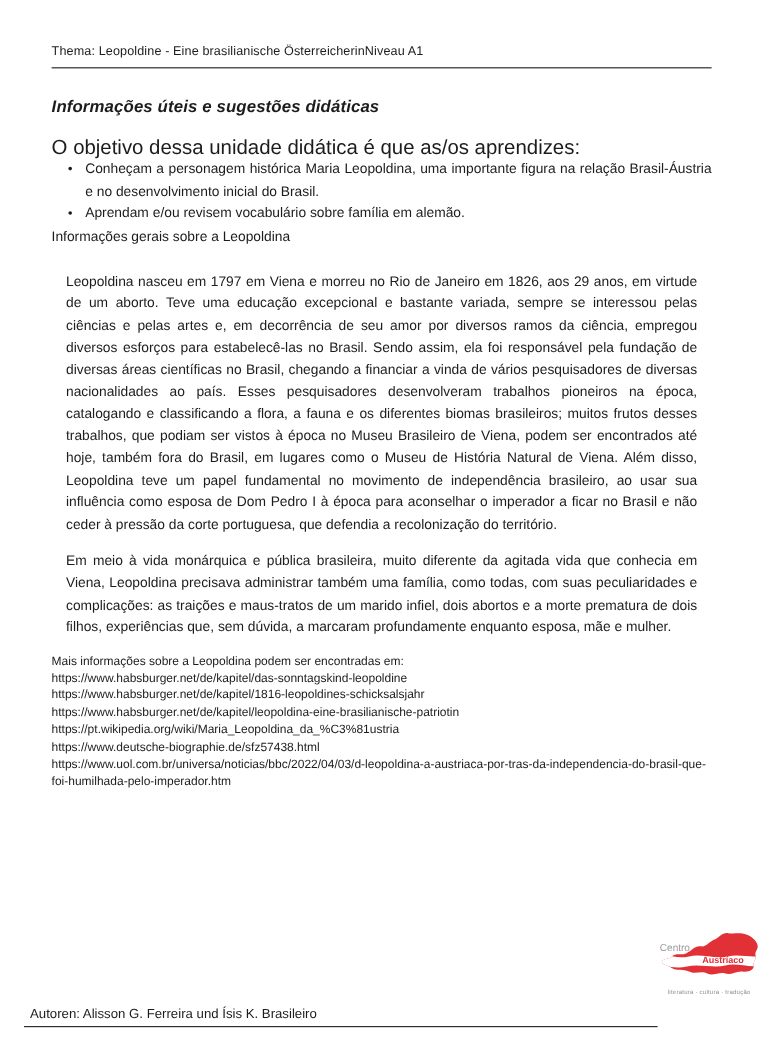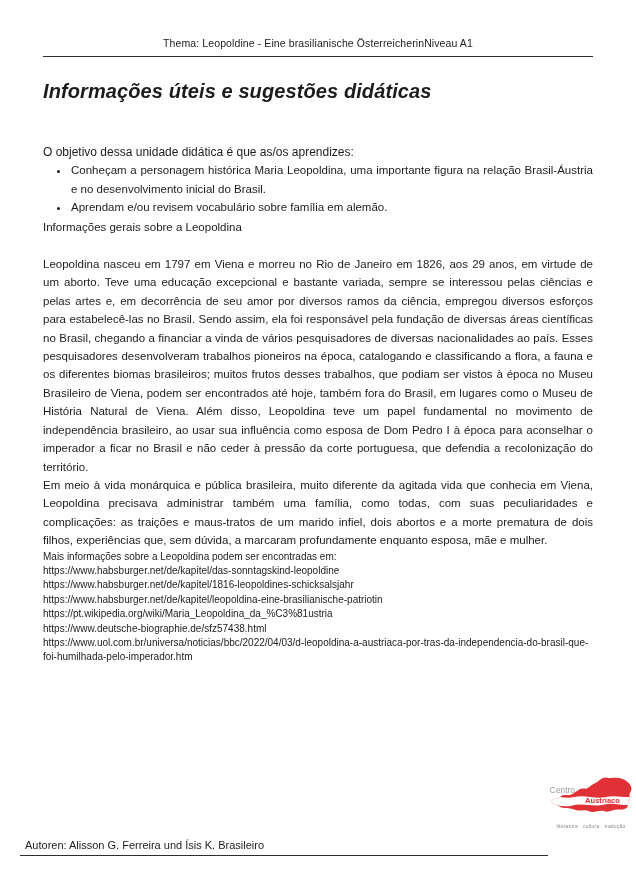--- a/index.html
+++ b/index.html
@@ -18,38 +18,38 @@
   .page {
     position: absolute;
     inset: 0;
     background: #ffffff;
   }
   .content {
     margin: 0 43px;
   }
   .doc-header {
     display: flex;
-    justify-content: center;
+    justify-content: flex-start;
     align-items: flex-end;
     padding-top: 37px;
     padding-bottom: 7px;
     border-bottom: 1.4px solid #2e2e2e;
     font-size: 10.5px;
     letter-spacing: 0.1px;
   }
   .page-title {
     margin-top: 23px;
-    font-size: 20px;
+    font-size: 14px;
     font-weight: bold;
     font-style: italic;
     letter-spacing: 0.1px;
   }
   .objective-intro {
-    margin-top: 40px;
-    font-size: 12px;
+    margin-top: 18px;
+    font-size: 17px;
     line-height: 18.4px;
     text-align: justify;
   }
   ul.objective-list {
     margin: 0;
     padding-left: 27px;
     font-size: 11.5px;
     line-height: 18.4px;
     text-align: justify;
   }
@@ -59,21 +59,21 @@
   }
   .section-heading {
     margin-top: 1px;
     font-size: 11.5px;
     line-height: 18.4px;
   }
   .body-text {
     margin-top: 19px;
   }
   .body-text p {
-    margin: 0;
+    margin: 12px;
     font-size: 11.5px;
     line-height: 18.4px;
     text-align: justify;
   }
   .links-block {
     margin-top: 0;
     font-size: 10px;
     line-height: 14.4px;
   }
   .links-block a {

